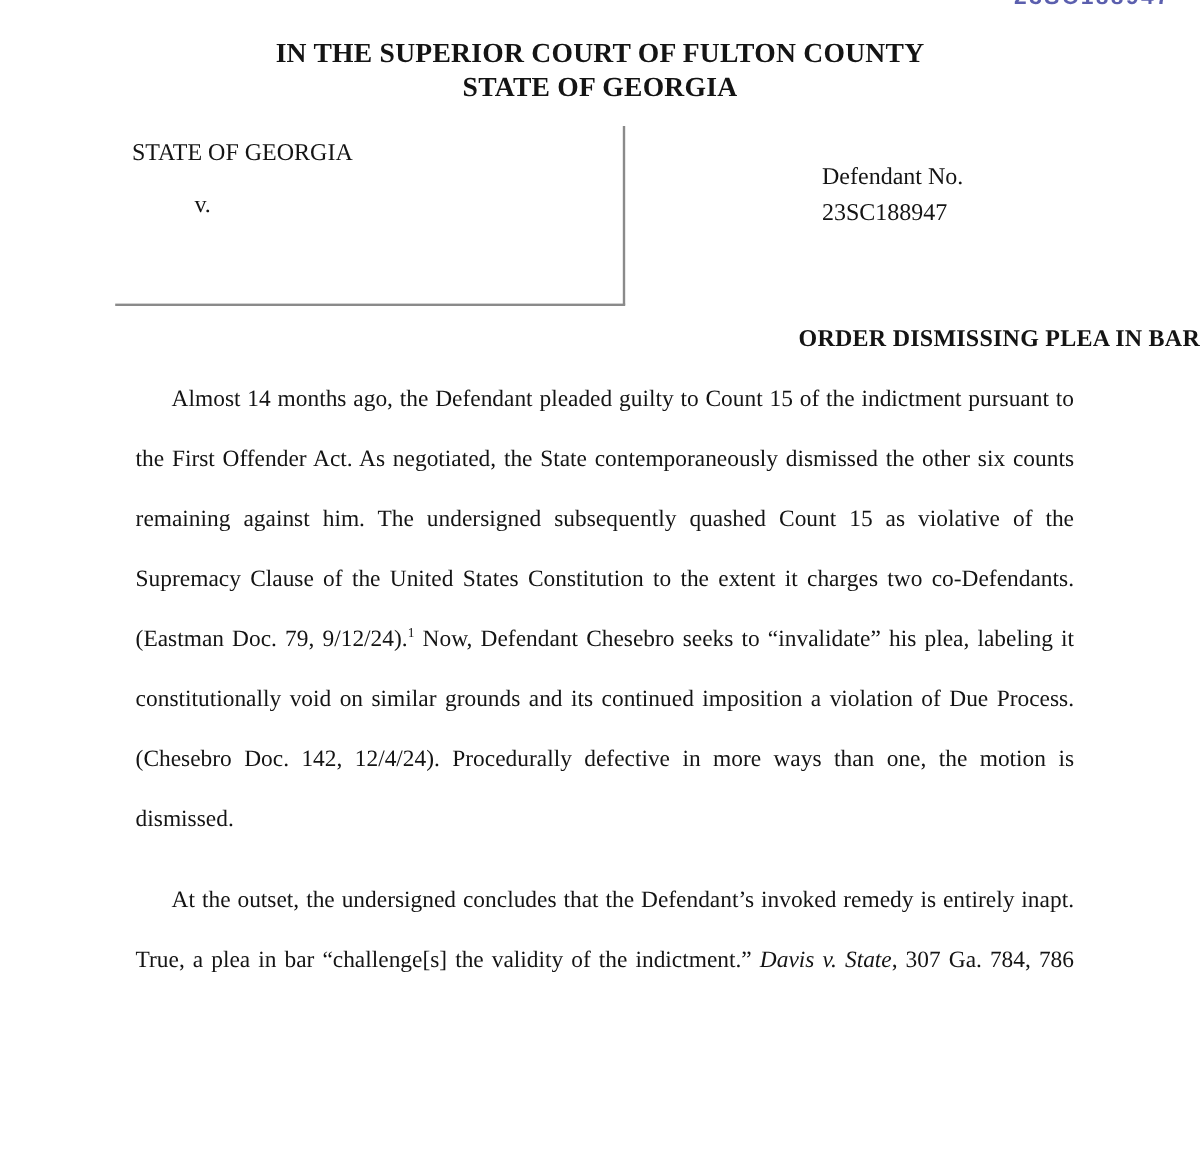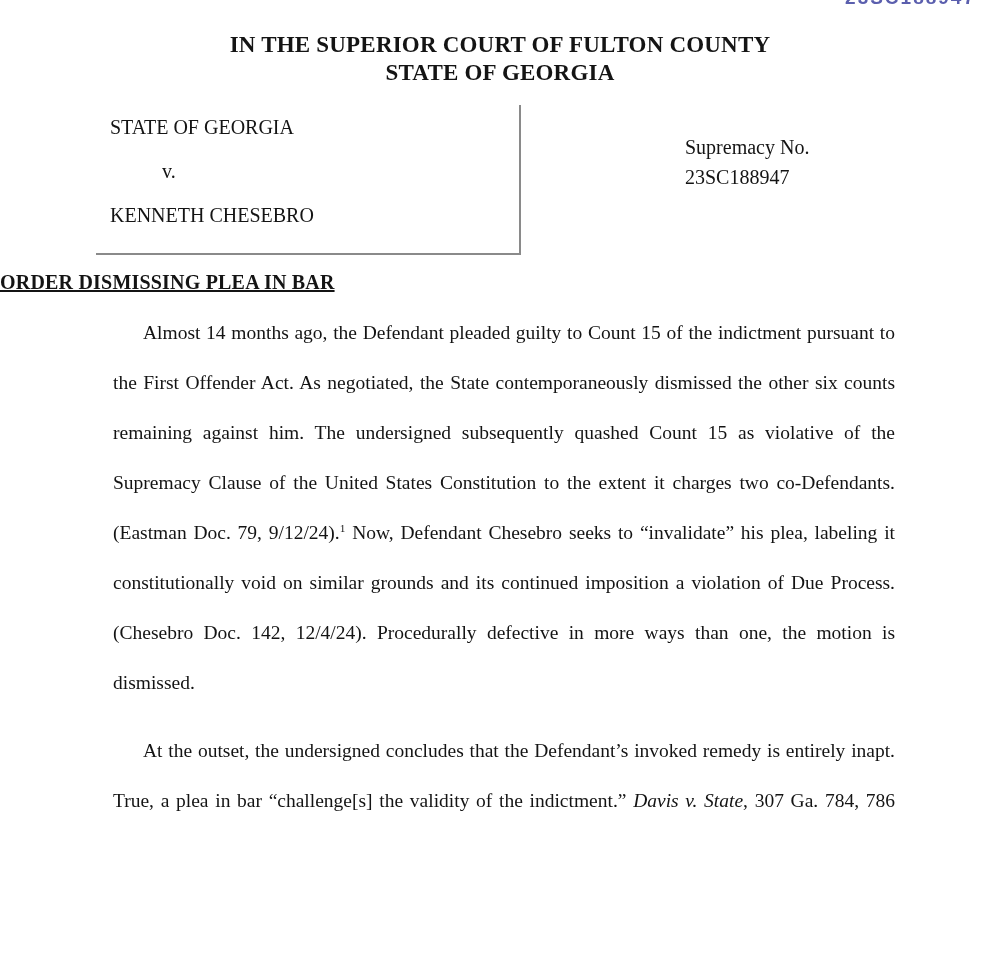--- a/index.html
+++ b/index.html
@@ -64,25 +64,24 @@
     width: 425px;
     height: 2px;
     background: #8a8a8a;
   }
   .order-title {
     position: absolute;
     top: 271px;
     left: 0;
     width: 100%;
     margin: 0;
-    text-align: left;
+    text-align: right;
     font-size: 20px;
     font-weight: bold;
     letter-spacing: 0.2px;
-    text-decoration: underline;
   }
   .body-text {
     position: absolute;
     left: 95px;
     top: 290px;
     width: 818px;
   }
   .body-text p {
     margin: 18px;
     font-size: 19.5px;
@@ -105,28 +104,27 @@
   <div class="stamp">23SC188947</div>
 
   <div class="court-header">
     <div>IN THE SUPERIOR COURT OF FULTON COUNTY</div>
     <div>STATE OF GEORGIA</div>
   </div>
 
   <div class="caption-left">
     <div class="party plaintiff">STATE OF GEORGIA</div>
     <div class="versus">v.</div>
-    <div class="party defendant">KENNETH CHESEBRO</div>
   </div>
 
   <div class="caption-vline"></div>
   <div class="caption-hline"></div>
 
   <div class="caption-right">
-    <div>Supremacy No.</div>
+    <div>Defendant No.</div>
     <div>23SC188947</div>
   </div>
 
   <h2 class="order-title">ORDER DISMISSING PLEA IN BAR</h2>
 
   <div class="body-text">
     <p class="para-1"><span>Almost 14 months ago, the Defendant pleaded guilty to Count 15 of the indictment pursuant to the First Offender Act. As negotiated, the State contemporaneously dismissed the other six counts remaining against him. The undersigned subsequently quashed Count 15 as violative of the Supremacy Clause of the United States Constitution to the extent it charges two co-Defendants. (Eastman Doc. 79, 9/12/24).</span><sup>1</sup><span> Now, Defendant Chesebro seeks to “invalidate” his plea, labeling it constitutionally void on similar grounds and its continued imposition a violation of Due Process. (Chesebro Doc. 142, 12/4/24). Procedurally defective in more ways than one, the motion is dismissed.</span></p>
     <p class="para-2"><span>At the outset, the undersigned concludes that the Defendant’s invoked remedy is entirely inapt. True, a plea in bar “challenge[s] the validity of the indictment.” </span><i>Davis v. State</i><span>, 307 Ga. 784, 786 (2020). But the Defendant has already submitted a plea in response to this indictment — one of guilt. Defendant’s sole citation in support of his contention that a plea in bar is a post-conviction remedy, rather than a form of pretrial challenge, does not suggest otherwise. </span><i>See Pierce v. State</i><span>, 294</span></p>
   </div>
 

